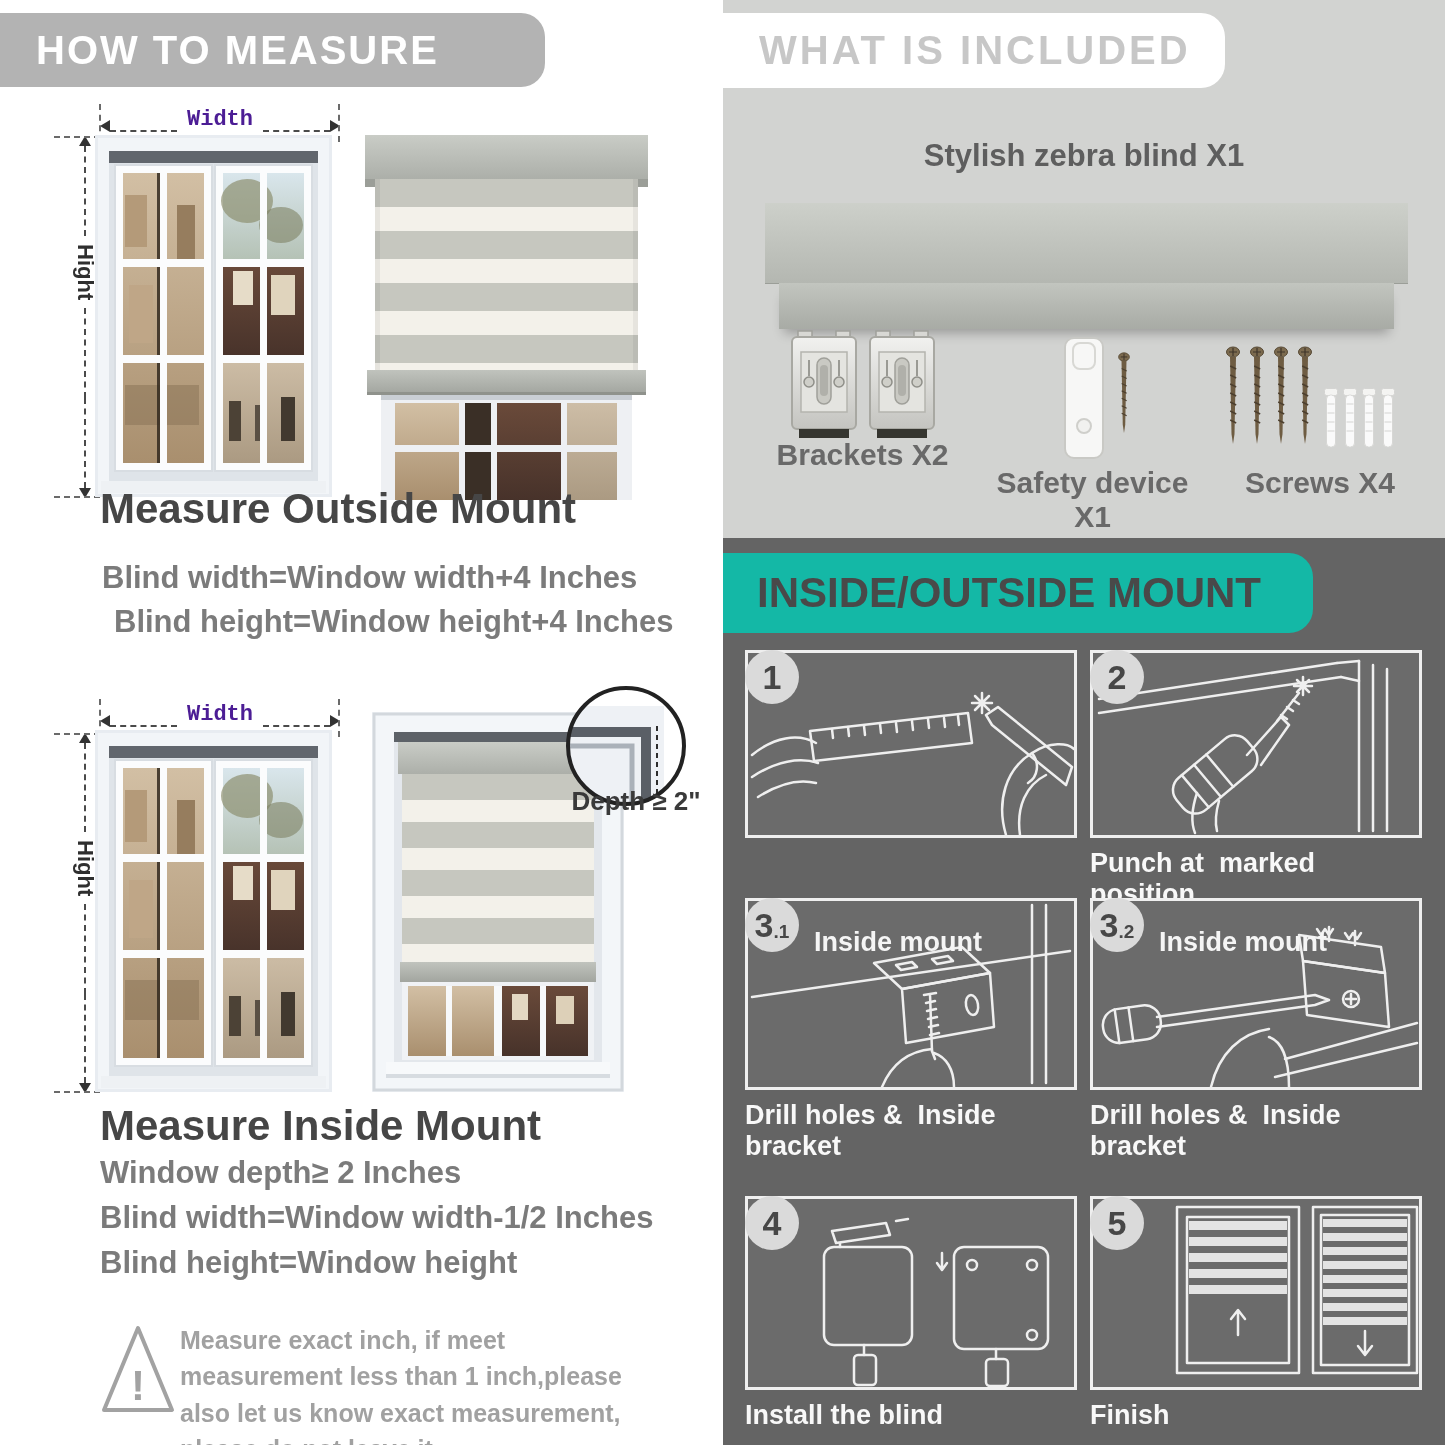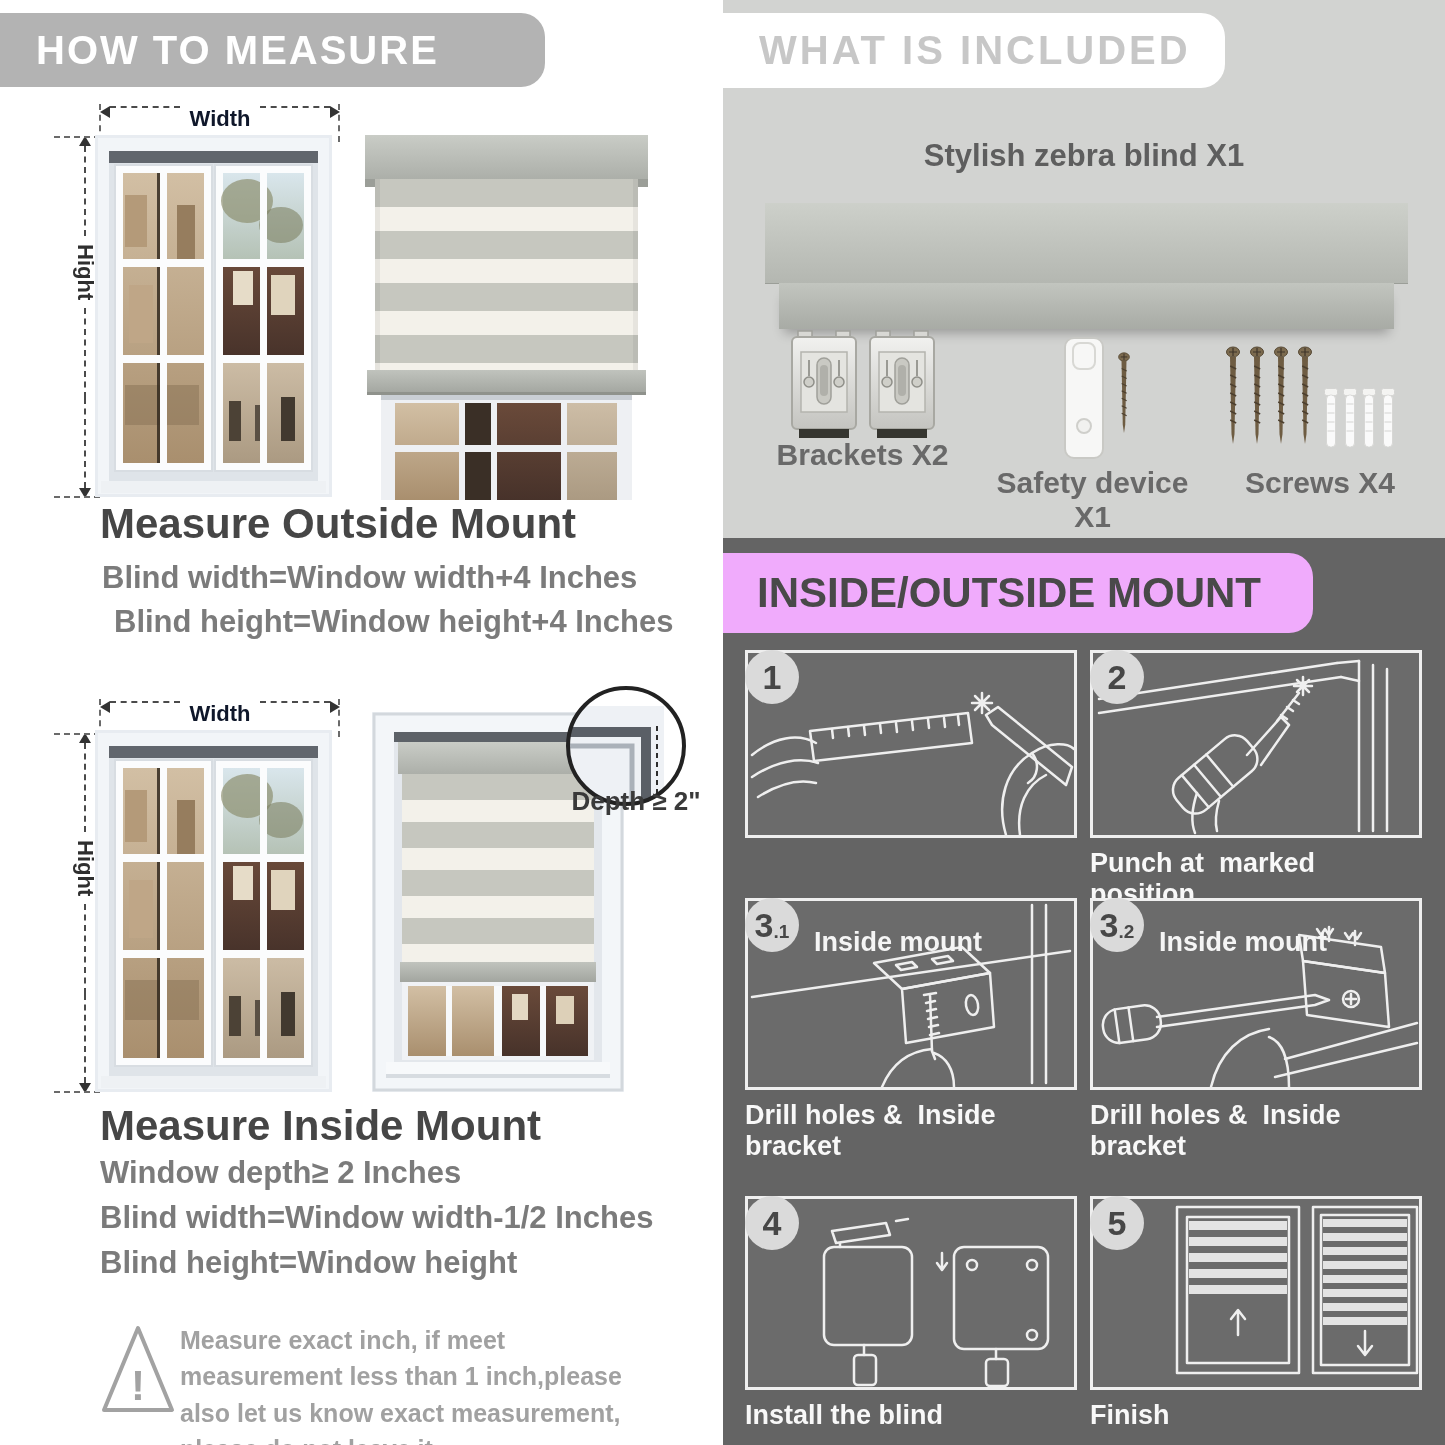--- a/index.html
+++ b/index.html
@@ -6,21 +6,21 @@
   #app{position:relative;width:1445px;height:1445px;overflow:hidden;background:#ffffff;
        font-family:"Liberation Sans",sans-serif;}
   .abs{position:absolute;}
 
   
   .banner-left{left:0;top:13px;width:545px;height:74px;background:#b3b3b3;
     border-radius:0 24px 24px 0;color:#ffffff;font-size:40px;font-weight:bold;
     letter-spacing:2px;line-height:74px;padding-left:36px;box-sizing:border-box;}
   .mheading{font-size:42px;font-weight:bold;color:#464646;}
   .mline{font-size:31px;font-weight:bold;color:#7b7b7b;}
-  .harrow{display:flex;align-items:flex-start;color:#0f172a;}
+  .harrow{display:flex;align-items:flex-end;color:#4c1d95;font-family:Liberation Mono, monospace;}
   .harrow .dash{flex:1;border-top:2px dashed #4a4a4a;height:0;}
   .harrow .lbl{margin:0 10px;font-size:22px;font-weight:bold;}
   .ah-l{width:0;height:0;border-top:6px solid transparent;border-bottom:6px solid transparent;border-right:10px solid #333;}
   .ah-r{width:0;height:0;border-top:6px solid transparent;border-bottom:6px solid transparent;border-left:10px solid #333;}
   .varrow{display:flex;flex-direction:column;align-items:center;}
   .varrow .vdashseg{flex:1;border-left:2px dashed #4a4a4a;width:0;}
   .varrow .lbl{writing-mode:vertical-rl;font-size:22px;font-weight:bold;color:#2f2f2f;margin:8px 0;}
   .ah-u{width:0;height:0;border-left:6px solid transparent;border-right:6px solid transparent;border-bottom:10px solid #333;}
   .ah-d{width:0;height:0;border-left:6px solid transparent;border-right:6px solid transparent;border-top:10px solid #333;}
   .vdash{position:absolute;border-left:2px dashed #6a6a6a;width:0;}
@@ -33,21 +33,21 @@
   .right-dark{left:723px;top:538px;width:722px;height:907px;background:#646464;}
   .banner-included{left:723px;top:13px;width:502px;height:75px;background:#ffffff;
     border-radius:0 24px 24px 0;color:#c7c7c7;font-size:40px;font-weight:bold;
     letter-spacing:3px;line-height:75px;padding-left:36px;box-sizing:border-box;}
   .stylish{left:723px;top:138px;width:722px;text-align:center;font-size:31px;font-weight:bold;color:#5e5e5e;}
   .rail-top{left:765px;top:203px;width:643px;height:80px;
     background:linear-gradient(#cdd0ca,#b4b7b1);border-bottom:1px solid #9b9e98;}
   .rail-bottom{left:779px;top:283px;width:615px;height:46px;
     background:linear-gradient(#c2c5bf,#a8aba5);box-shadow:0 9px 12px -5px rgba(0,0,0,.28);}
   .item-lbl{font-size:30px;font-weight:bold;color:#696969;text-align:center;}
-  .banner-mount{left:723px;top:553px;width:590px;height:80px;background:#f0abfc;
+  .banner-mount{left:723px;top:553px;width:590px;height:80px;background:#14b8a6;
     border-radius:0 24px 24px 0;color:#494949;font-size:42px;font-weight:bold;
     line-height:80px;padding-left:34px;box-sizing:border-box;}
 
   
   .step{position:absolute;width:332px;}
   .frame{width:332px;border:3px solid #efefef;background:#6b6b6b;position:relative;box-sizing:border-box;}
   .frame svg{display:block;width:100%;height:100%;}
   .h188{height:188px}.h192{height:192px}.h194{height:194px}
   .badge{position:absolute;top:-3px;left:-3px;width:54px;height:54px;border-radius:50%;
     background:#dadada;color:#474747;display:flex;align-items:center;justify-content:center;font-weight:bold;}
@@ -204,21 +204,21 @@
       <rect x="16" y="270" width="251" height="105" fill="#eef0f3"></rect>
       <rect x="16" y="270" width="251" height="5" fill="#c9ced4"></rect>
       <rect x="30" y="278" width="64" height="97" fill="url(#gTan)"></rect>
       <rect x="100" y="278" width="26" height="97" fill="#3a2f26"></rect>
       <rect x="132" y="278" width="64" height="97" fill="url(#gBrick)"></rect>
       <rect x="202" y="278" width="50" height="97" fill="url(#gStone)"></rect>
       <rect x="30" y="320" width="222" height="7" fill="#eef0f3"></rect>
     </g>
   </svg>
 
-  <div class="abs mheading" style="left:100px;top:500px;width:600px;">Measure Outside Mount</div>
+  <div class="abs mheading" style="left:100px;top:485px;width:600px;">Measure Outside Mount</div>
   <div class="abs mline" style="left:102px;top:560px;width:620px;">Blind width=Window width+4 Inches</div>
   <div class="abs mline" style="left:114px;top:604px;width:640px;">Blind height=Window height+4 Inches</div>
 
   <div class="abs harrow" style="left:100px;top:701px;width:240px;height:26px;">
     <span class="ah-l"></span>
     <span class="dash"></span>
     <span class="lbl">Width</span>
     <span class="dash"></span>
     <span class="ah-r"></span>
   </div>

